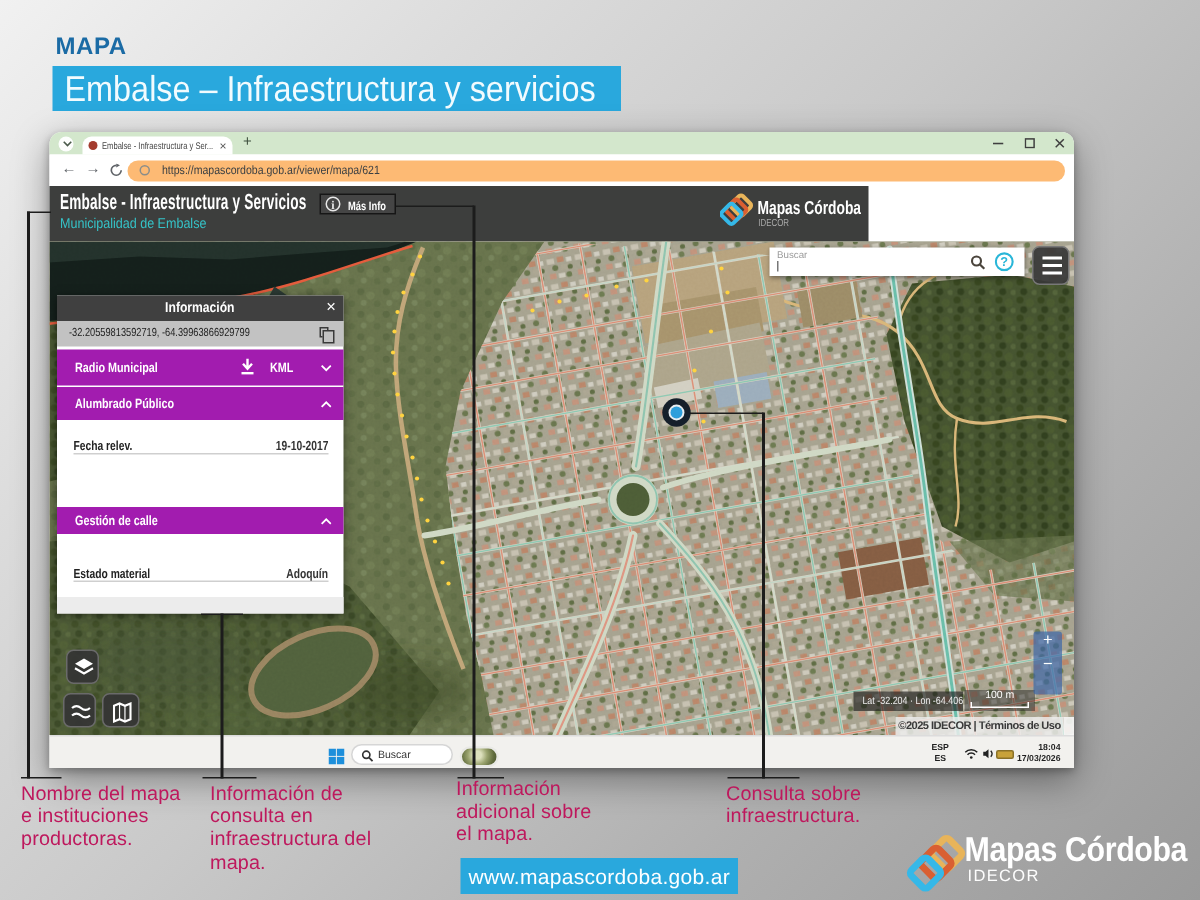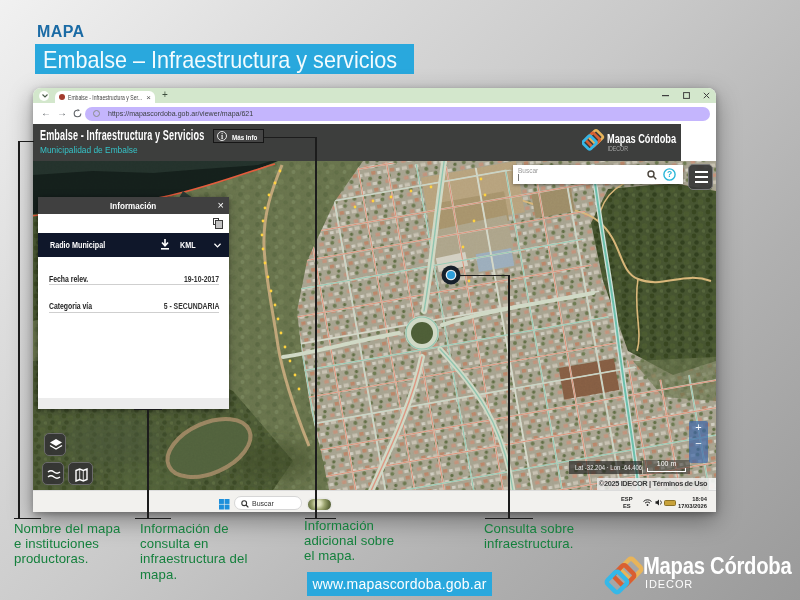--- a/index.html
+++ b/index.html
@@ -13,40 +13,40 @@
  box-shadow:0 8px 24px rgba(0,0,0,0.38), 0 2px 6px rgba(0,0,0,0.28);background:#fff}
 #tabbar{left:0;top:0;width:683px;height:15px;background:#d3e7cc;border-radius:8px 8px 0 0}
 #tabsearch{left:6px;top:3px;width:10px;height:10px;background:#fdfefd;border-radius:5px}
 #tab{left:22px;top:2.5px;width:100px;height:12.5px;background:#fff;border-radius:6px 6px 0 0;font-size:6.5px;color:#454545;line-height:13px}
 #tab .fav{position:absolute;left:4px;top:3.5px;width:5.5px;height:5.5px;border-radius:3px;background:#a33b2e}
 #tab .ttl{position:absolute;left:13px;top:0;white-space:nowrap;transform:scaleX(0.78);transform-origin:0 0}
 #tab .clx{position:absolute;right:4px;top:0;color:#555;font-size:8px}
 #ntab{left:129px;top:1px;color:#3e4f3e;font-size:10px;line-height:12px}
 #addr{left:0;top:15px;width:683px;height:21px;background:#fff}
 .nav{top:4px;color:#5f6368;font-size:10px;line-height:12px}
-#urlpill{left:52px;top:3.5px;width:625px;height:14px;background:#c4b5fd;border-radius:8px;color:#3c4043;font-size:8px;line-height:14px}
+#urlpill{left:52px;top:3.5px;width:625px;height:14px;background:#fdba74;border-radius:8px;color:#3c4043;font-size:8px;line-height:14px}
 #urlpill .dot{position:absolute;left:8px;top:3.5px;width:7px;height:7px;border-radius:4px;border:1px solid #8a8d8a}
 #urlpill .u{position:absolute;left:23px;top:0.5px;white-space:nowrap;transform:scaleX(0.88);transform-origin:0 0}
-#apphdr{left:0;top:36px;width:648px;height:37px;background:#3d3e3d}
+#apphdr{left:0;top:36px;width:546px;height:37px;background:#3d3e3d}
 #apphdr .t1{position:absolute;left:7px;top:3px;font-size:14.5px;font-weight:bold;color:#fff;transform:scaleX(0.625);transform-origin:0 0;white-space:nowrap;letter-spacing:0.2px}
 #apphdr .t2{position:absolute;left:7px;top:20px;font-size:9.5px;color:#35c3c8;transform:scaleX(0.88);transform-origin:0 0;white-space:nowrap}
 #masinfo{position:absolute;left:180px;top:5px;width:51px;height:13.5px;border:1.2px solid #161616;background:#454545;color:#fff}
 #masinfo .ic{position:absolute;left:3px;top:1.1px;width:10px;height:10px;border:1px solid #e8e8e8;border-radius:6px;color:#e8e8e8;font-size:8px;line-height:9.5px;text-align:center;font-weight:bold;font-family:"Liberation Serif",serif}
 #masinfo .tx{position:absolute;left:18px;top:2.5px;font-size:8px;font-weight:bold;white-space:nowrap;transform:scaleX(0.78);transform-origin:0 0}
 .hlogo{position:absolute;right:4px;top:4px;width:95px;height:29px}
 #map{left:0;top:73px;width:683px;height:329px;overflow:hidden;background:#8b8d72}
 #panel{left:5px;top:36px;width:191px;height:212px;background:#fff;box-shadow:0 1px 6px rgba(0,0,0,0.5);font-family:"Liberation Sans",sans-serif}
 #panel .hd{position:absolute;left:0;top:0;width:100%;height:17px;background:#404040;color:#fff;font-size:9.5px;font-weight:bold;text-align:center;line-height:17px}
 #panel .hd span{display:inline-block;transform:scaleX(0.85)}
 #panel .hd .x{position:absolute;right:5px;top:0;font-weight:normal;font-size:11px;transform:none}
 #panel .coord{position:absolute;left:0;top:17px;width:100%;height:16.5px;background:#c2c2c2;color:#1d1d1d;font-size:7.8px;line-height:16.5px}
 #panel .coord span{position:absolute;left:8px;top:0;transform:scaleX(0.79);transform-origin:0 0;white-space:nowrap}
 #panel .copy{position:absolute;right:10px;top:20.5px;width:6.5px;height:7.5px;border:1px solid #3a3a3a}
 #panel .copy:after{content:"";position:absolute;left:1.3px;top:1.3px;width:6.5px;height:7.5px;border:1px solid #3a3a3a;background:#c2c2c2}
-.bluebar{position:absolute;left:0;width:100%;background:#0f172a;color:#fff}
+.bluebar{position:absolute;left:0;width:100%;background:#a21caf;color:#fff}
 .bluebar .bt{position:absolute;left:12px;font-size:9px;font-weight:bold;transform:scaleX(0.8);transform-origin:0 0;white-space:nowrap}
 .chev{position:absolute;width:7px;height:7px}
 .row{position:absolute;left:11px;width:170px;font-size:8.8px;color:#222;border-bottom:1px solid #cfcfcf;height:12.3px;line-height:11px}
 .row b{position:absolute;left:0;top:1px;transform:scaleX(0.78);transform-origin:0 0;white-space:nowrap}
 .row .v{position:absolute;right:0;top:1px;font-weight:bold;color:#333;transform:scaleX(0.78);transform-origin:100% 0;white-space:nowrap}
 #srch{left:480px;top:4px;width:170px;height:18.5px;background:#fff;box-shadow:0 1px 3px rgba(0,0,0,0.4)}
 #srch .ph{position:absolute;left:5px;top:2px;font-size:6.5px;color:#9a9a9a}
 #srch .cr{position:absolute;left:5px;top:9px;width:1px;height:7px;background:#777}
 #burger{left:655px;top:3px;width:25px;height:26px;background:rgba(56,56,56,0.93);border:1px solid #787878;border-radius:5px}
 #burger i{position:absolute;left:6px;width:13px;height:1.8px;background:#fff}
@@ -59,21 +59,21 @@
 
 #attrsq{left:676px;top:317px;width:7px;height:12px;background:rgba(248,248,248,0.9)}
 #zoomc{left:656px;top:260px;width:19px;height:42px;background:rgba(58,100,168,0.68);border-radius:2px;color:#fff;font-size:11px;text-align:center;line-height:13px}
 #taskbar{left:0;top:402px;width:683px;height:22px;background:#f2f1ee;border-top:1px solid #dcdcdc}
 #winlogo{left:186px;top:8px;width:10.5px;height:10.5px}
 #tsearch{left:201px;top:5px;width:68px;height:13.5px;background:#fff;border:1px solid #d6d6d6;border-radius:7px;font-size:7px;color:#333}
 #tsearch .tx{position:absolute;left:17px;top:2.5px}
 #appic{left:275px;top:8px;width:23px;height:11px;border-radius:6px;background:radial-gradient(circle at 45% 40%, #dde0bd 0 18%, #9aa36e 45%, #626d3e 75%, #4a5430 100%);box-shadow:0 0 0 1.5px #e9e9e6}
 .tright{position:absolute;color:#1f1f1f;font-size:5.8px;line-height:6.5px;font-weight:bold}
 .cl{position:absolute;background:#1c1c1c;z-index:40}
-.lbl{position:absolute;color:#15803d;font-size:13.2px;line-height:15.2px;letter-spacing:0.1px;z-index:41}
+.lbl{position:absolute;color:#be185d;font-size:13.2px;line-height:15.2px;letter-spacing:0.1px;z-index:41}
 #url2{left:307px;top:572px;width:185px;height:24px;background:#29a8dd;color:#fdfeff;font-size:14px;line-height:24px;text-align:center;letter-spacing:0.2px}
 #brlogo{left:604px;top:548px;width:196px;height:52px}
 #brlogo .t1{position:absolute;left:39px;top:5px;font-size:23px;font-weight:bold;color:#fff;white-space:nowrap;transform:scaleX(0.88);transform-origin:0 0;letter-spacing:-0.3px}
 #brlogo .t2{position:absolute;left:41px;top:30px;font-size:11px;color:#fdfdfd;letter-spacing:0.9px}
 </style></head>
 <body>
 <div class="abs" id="mapa">MAPA</div>
 <div class="abs" id="banner">
     <span>Embalse – Infraestructura y servicios</span>
   </div>
@@ -348,39 +348,54 @@
           <text x="6.5" y="9.4" text-anchor="middle" font-size="8.5" font-weight="bold" fill="#29b6d8" font-family="Liberation Sans,sans-serif">?</text>
         </svg>
     </div>
     <div class="abs" id="burger">
         <i style="top:6px"></i>
         <i style="top:11px"></i>
         <i style="top:16px"></i>
       </div>
     <div class="abs" id="panel">
       <div class="hd"><span>Información</span><span class="x">×</span></div>
+      <div class="coord">
+          <span>-32.20559813592719, -64.39963866929799</span>
+        </div>
         <div class="copy"></div>
       <div class="bluebar" style="top:35.5px;height:24px">
           <span class="bt" style="top:7px">Radio Municipal</span>
         <svg class="abs" style="left:122px;top:6.5px" width="10" height="11" viewBox="0 0 10 11">
             <path d="M5,0 L5,6 M2,3.5 L5,6.8 L8,3.5" fill="none" stroke="#fff" stroke-width="1.6"></path>
             <rect x="1" y="9" width="8" height="1.6" fill="#fff"></rect>
           </svg>
         <span class="bt" style="left:142px;top:7px">KML</span>
         <svg class="chev" style="right:8px;top:9px" viewBox="0 0 8 5">
             <polyline points="0.5,0.5 4,4 7.5,0.5" fill="none" stroke="#fff" stroke-width="1.4"></polyline>
           </svg>
         </div>
-      <div class="row" style="top:76px">
+      <div class="bluebar" style="top:60.5px;height:22px">
+          <span class="bt" style="top:6px">Alumbrado Público</span>
+        <svg class="chev" style="right:8px;top:8px" viewBox="0 0 8 5">
+            <polyline points="0.5,4.5 4,1 7.5,4.5" fill="none" stroke="#fff" stroke-width="1.4"></polyline>
+          </svg>
+        </div>
+      <div class="row" style="top:94px">
           <b>Fecha relev.</b>
           <span class="v">19-10-2017</span>
         </div>
-      <div class="row" style="top:103.4px">
-          <b>Categoria vía</b>
-          <span class="v">5 - SECUNDARIA</span>
+      <div class="bluebar" style="top:140.5px;height:18px">
+          <span class="bt" style="top:4px">Gestión de calle</span>
+        <svg class="chev" style="right:8px;top:6px" viewBox="0 0 8 5">
+            <polyline points="0.5,4.5 4,1 7.5,4.5" fill="none" stroke="#fff" stroke-width="1.4"></polyline>
+          </svg>
+        </div>
+      <div class="row" style="top:179px">
+          <b>Estado material</b>
+          <span class="v">Adoquín</span>
         </div>
       <div style="position:absolute;left:0;bottom:0;width:100%;height:11px;background:#ececec"></div>
     </div>
     <div class="mbtn" style="left:11px;top:272px;width:22px;height:23px">
       <svg style="position:absolute;left:4px;top:4px" width="14" height="14" viewBox="0 0 14 14">
           <path d="M7,1 L13,4.5 L7,8 L1,4.5 Z" fill="#fff"></path>
           <path d="M1,7.5 L7,11 L13,7.5" fill="none" stroke="#fff" stroke-width="1.4"></path>
         </svg>
       </div>
     <div class="mbtn" style="left:9px;top:301px;width:22px;height:23px">

